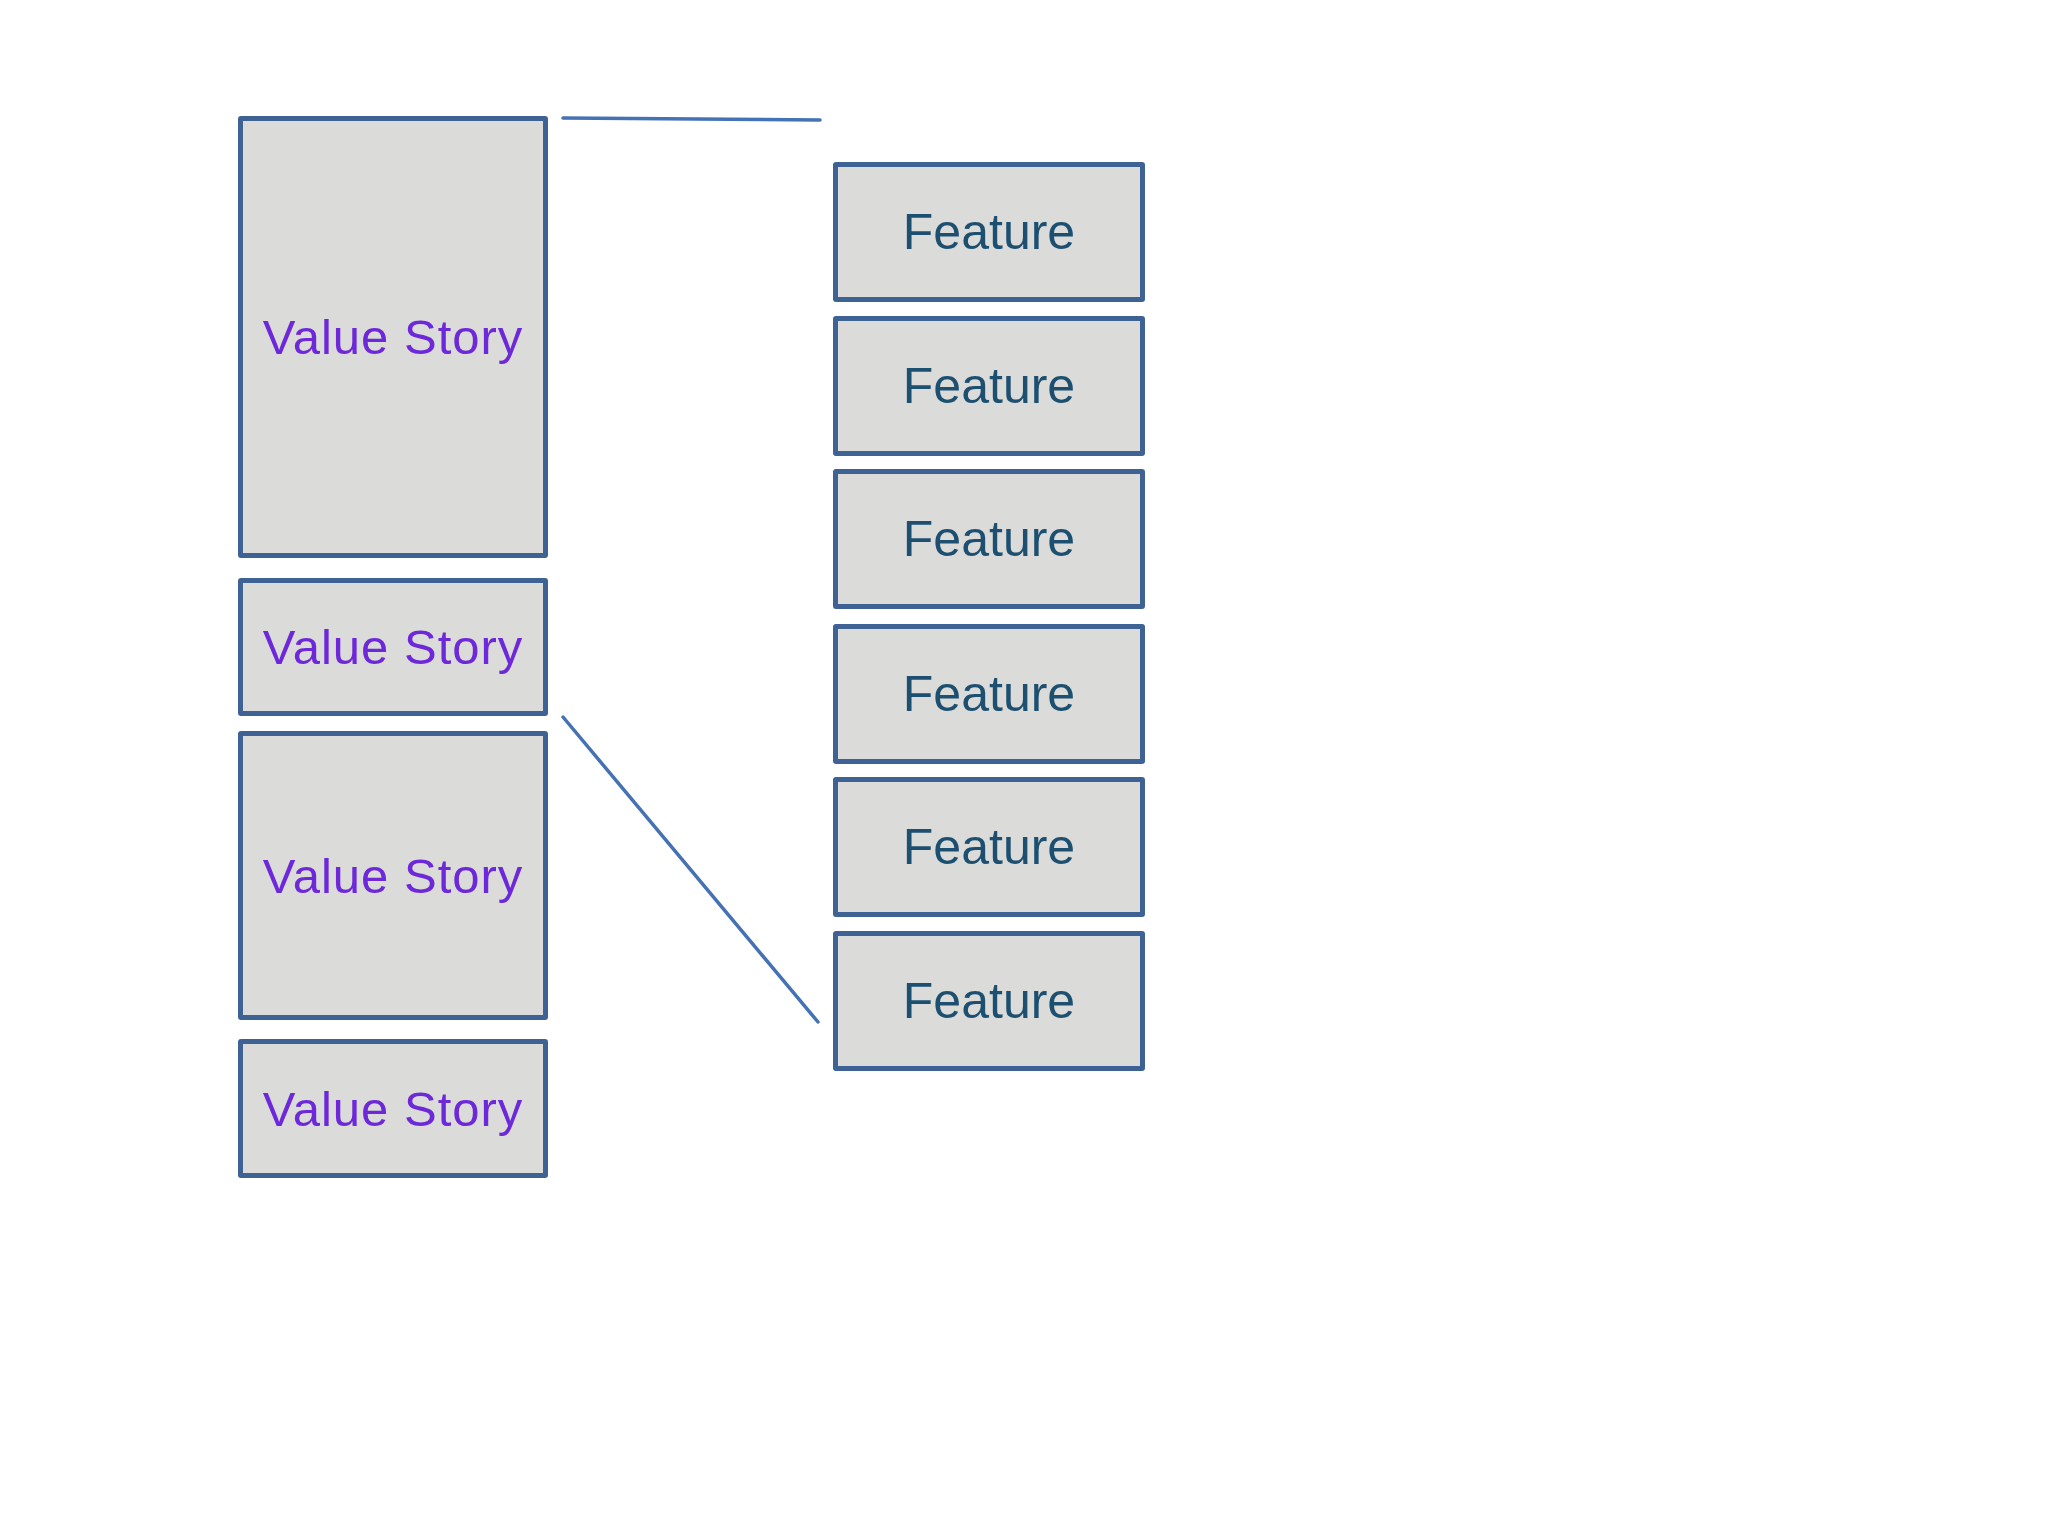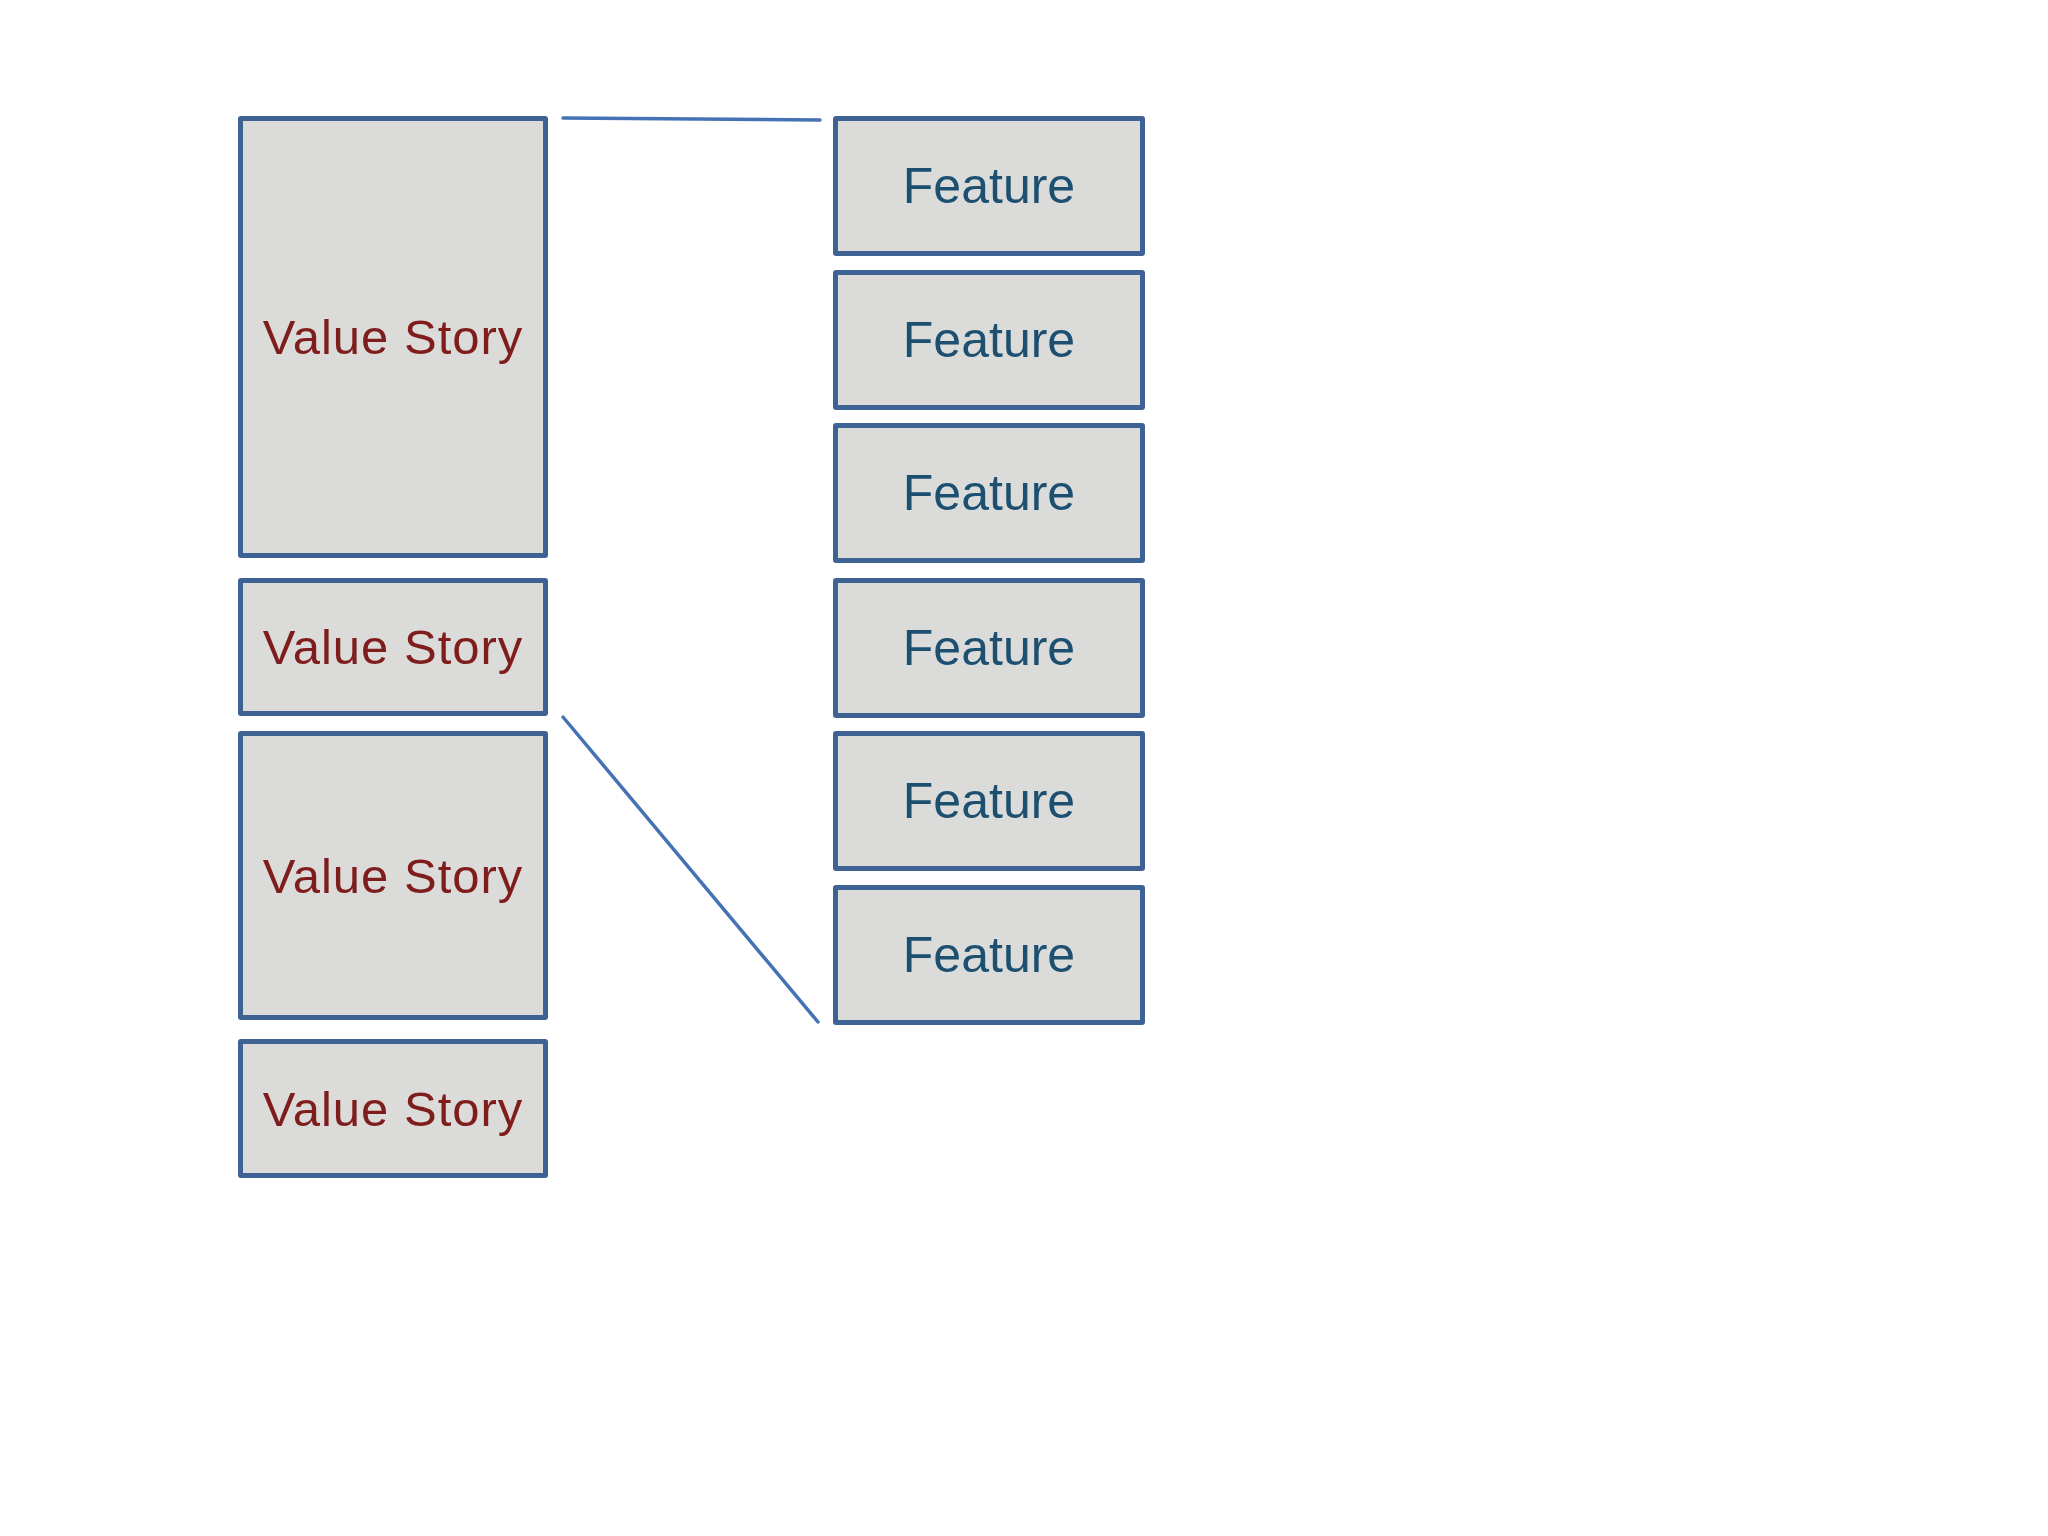--- a/index.html
+++ b/index.html
@@ -28,37 +28,37 @@
     box-sizing: border-box;
     background: #dbdbd9;
     border: 5px solid #3d6293;
     border-radius: 3px;
     display: flex;
     align-items: center;
     justify-content: center;
   }
   .vs-label {
     font-size: 49px;
-    color: #7f1d1d;
+    color: #6d28d9;
     letter-spacing: 1px;
     white-space: nowrap;
   }
   .feature-label {
     font-size: 50px;
     color: #1c4f70;
     white-space: nowrap;
   }
   
   .vs { left: 238px; width: 310px; }
   .vs1 { top: 116px;  height: 442px; }
   .vs2 { top: 578px;  height: 138px; }
   .vs3 { top: 731px;  height: 289px; }
   .vs4 { top: 1039px; height: 139px; }
   
-  .ft { left: 833px; width: 312px; height: 140px; }
+  .ft { left: 833px; width: 312px; height: 140px; margin-top: 46px; }
   .ft1 { top: 116px; }
   .ft2 { top: 270px; }
   .ft3 { top: 423px; }
   .ft4 { top: 578px; }
   .ft5 { top: 731px; }
   .ft6 { top: 885px; }
 </style>
 </head>
 <body>
 

